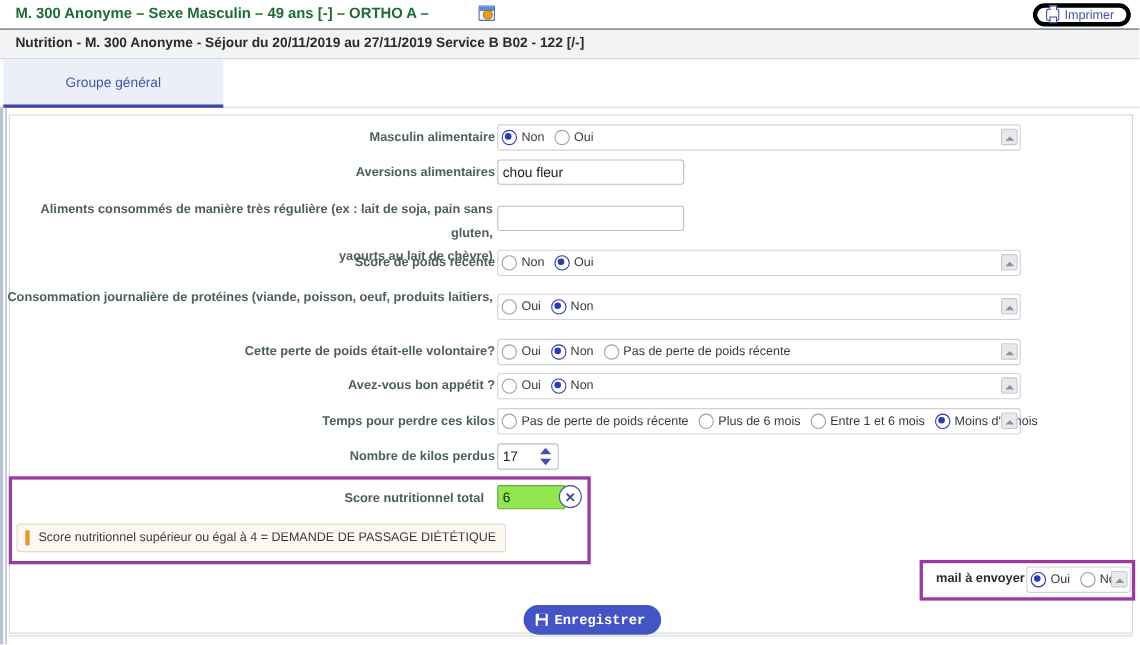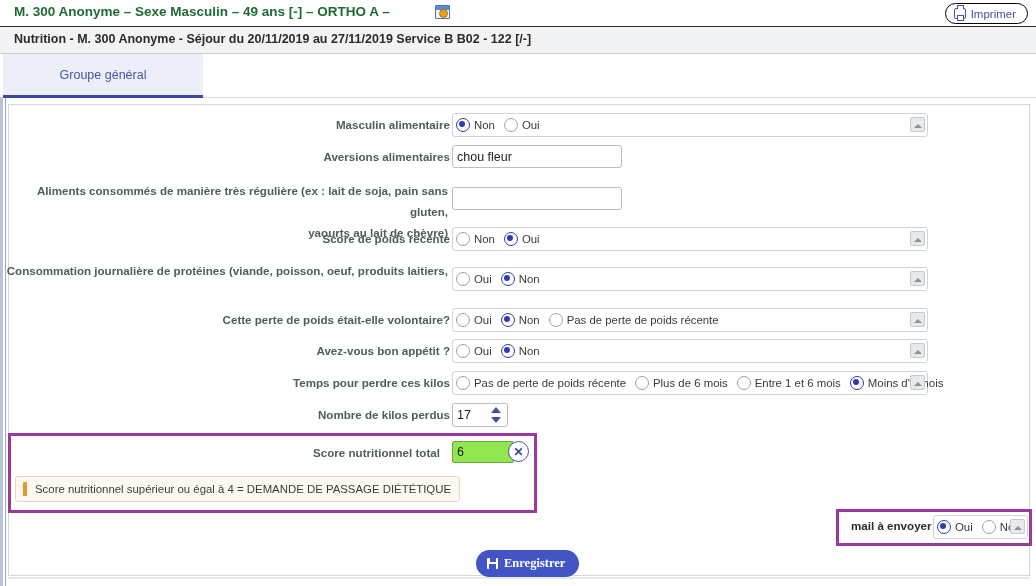--- a/index.html
+++ b/index.html
@@ -39,21 +39,21 @@
     background: #5b8bd0;
   }
   .hdr1-icon::after {
     content: ""; position: absolute; right: 1px; bottom: 0px;
     width: 7px; height: 7px; border-radius: 50%;
     background: #e8a317; border: 1px solid #a97408;
   }
   .print-btn {
     position: absolute; right: 8px; top: 3px;
     height: 21px; padding: 0 11px 0 8px;
-    border: 1px solid #000000; border-radius: 11px;
+    border: 4px solid #000000; border-radius: 11px;
     background: #ffffff; color: #44539e;
     font-size: 11.5px; font-family: "Liberation Sans", sans-serif;
     display: flex; align-items: center; gap: 5px; cursor: pointer;
   }
   .printer-ic {
     position: relative; width: 12px; height: 11px;
     border: 1.4px solid #44539e; border-radius: 2px; flex: none;
   }
   .printer-ic::before {
     content: ""; position: absolute; left: 2.5px; top: -3.6px;
@@ -179,21 +179,21 @@
   .warn-tx { font-size: 11.4px; color: #3b3b3b; white-space: nowrap; }
 
   
   .mail-lbl { font-size: 11.6px; font-weight: bold; color: #2c2c2c; white-space: nowrap; }
 
   
   .save-btn {
     position: absolute; left: 476px; top: 550px;
     height: 27px; padding: 0 14px 0 11px;
     background: #4354c4; border: none; border-radius: 14px; color: #ffffff;
-    font-size: 12.5px; font-weight: bold; font-family: Liberation Serif, serif;
+    font-size: 12.5px; font-weight: bold; font-family: Liberation Mono, monospace;
     display: flex; align-items: center; gap: 6px; cursor: pointer;
   }
   .disk-ic {
     position: relative; width: 11px; height: 11px; background: #ffffff;
     border-radius: 1px; flex: none;
   }
   .disk-ic::before {
     content: ""; position: absolute; left: 2.5px; top: 0; width: 6px; height: 4px; background: #4354c4;
   }
   .disk-ic::after {

